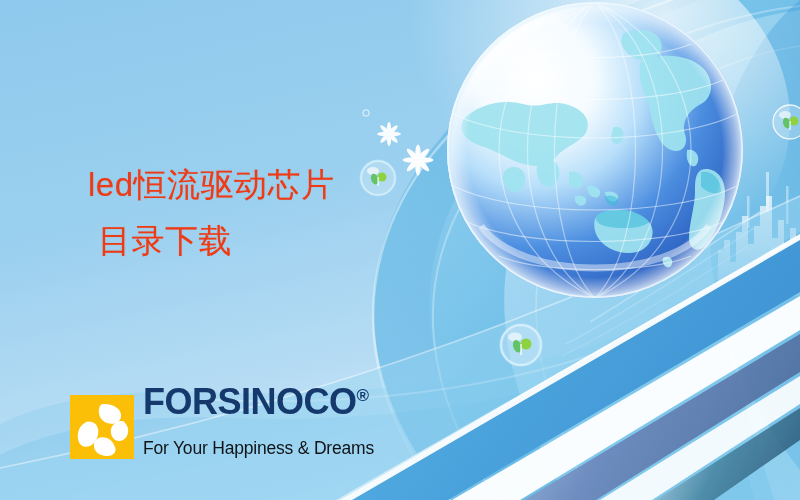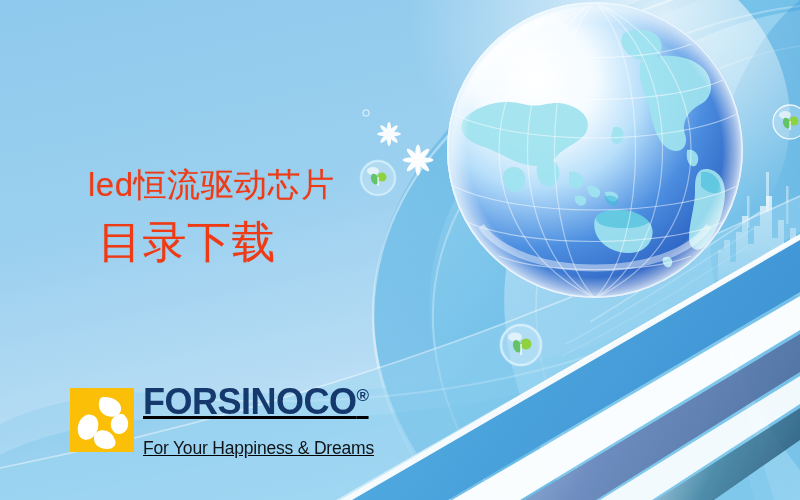--- a/index.html
+++ b/index.html
@@ -37,38 +37,37 @@
     left: 88px;
     top: 162px;
     color: #ee3b16;
     line-height: 1.38;
     letter-spacing: 0.5px;
     text-shadow: 0 0 1px rgba(238,59,22,.35);
     white-space: nowrap;
   }
   #headline .line { display: block; }
   #headline .line1 { font-size: 33px; }
-  #headline .line2 { font-size: 44px; padding-left: 10px; margin-top: 4px; }
+  #headline .line2 { font-size: 33px; padding-left: 10px; margin-top: 10px; }
   .latin-part {
     font-family: "Liberation Sans", sans-serif;
     font-weight: 400;
   }
   .cjk-part {
     font-family: "DejaVu Serif", "Liberation Serif", serif;
     font-weight: 400;
   }
 
   
   #logo {
     position: absolute;
     left: 70px;
     top: 381px;
     display: flex;
-    align-items: center;
-    text-decoration: underline;
+    align-items: flex-end;
   }
   #logo-mark {
     width: 64px; height: 64px;
     background: #fcbf08;
     flex: 0 0 auto;
     position: relative;
   }
   #logo-mark svg { display:block; width:64px; height:64px; }
   #logo-text {
     margin-left: 9px;

